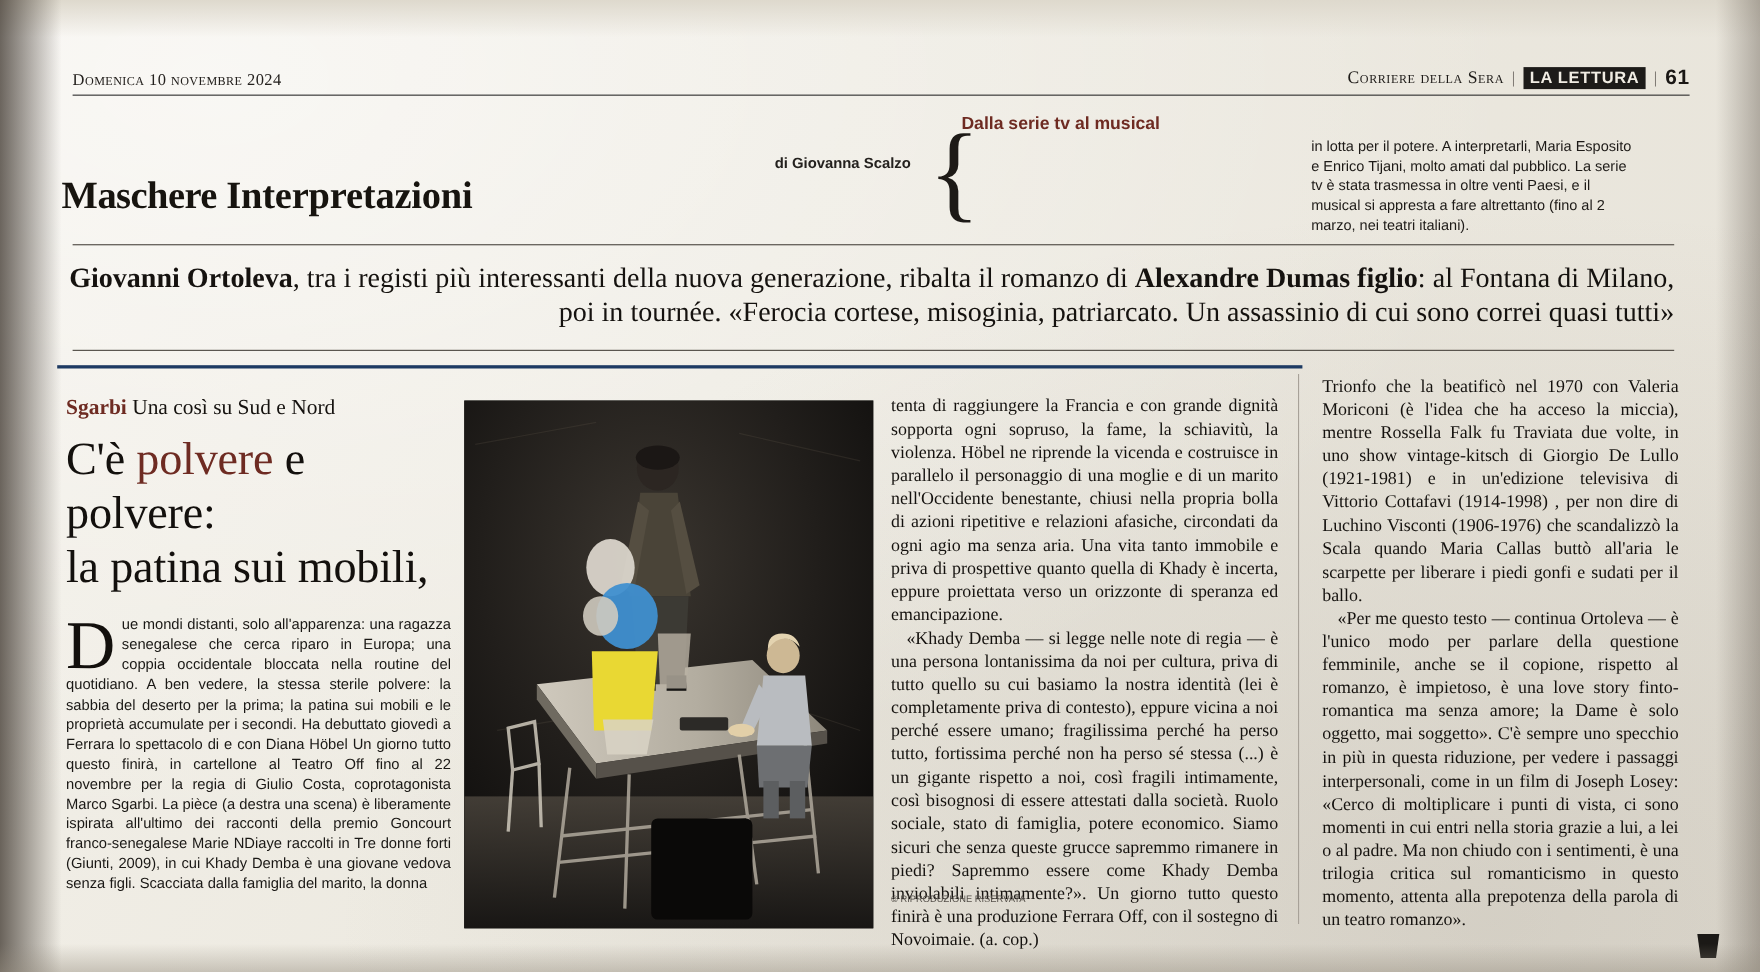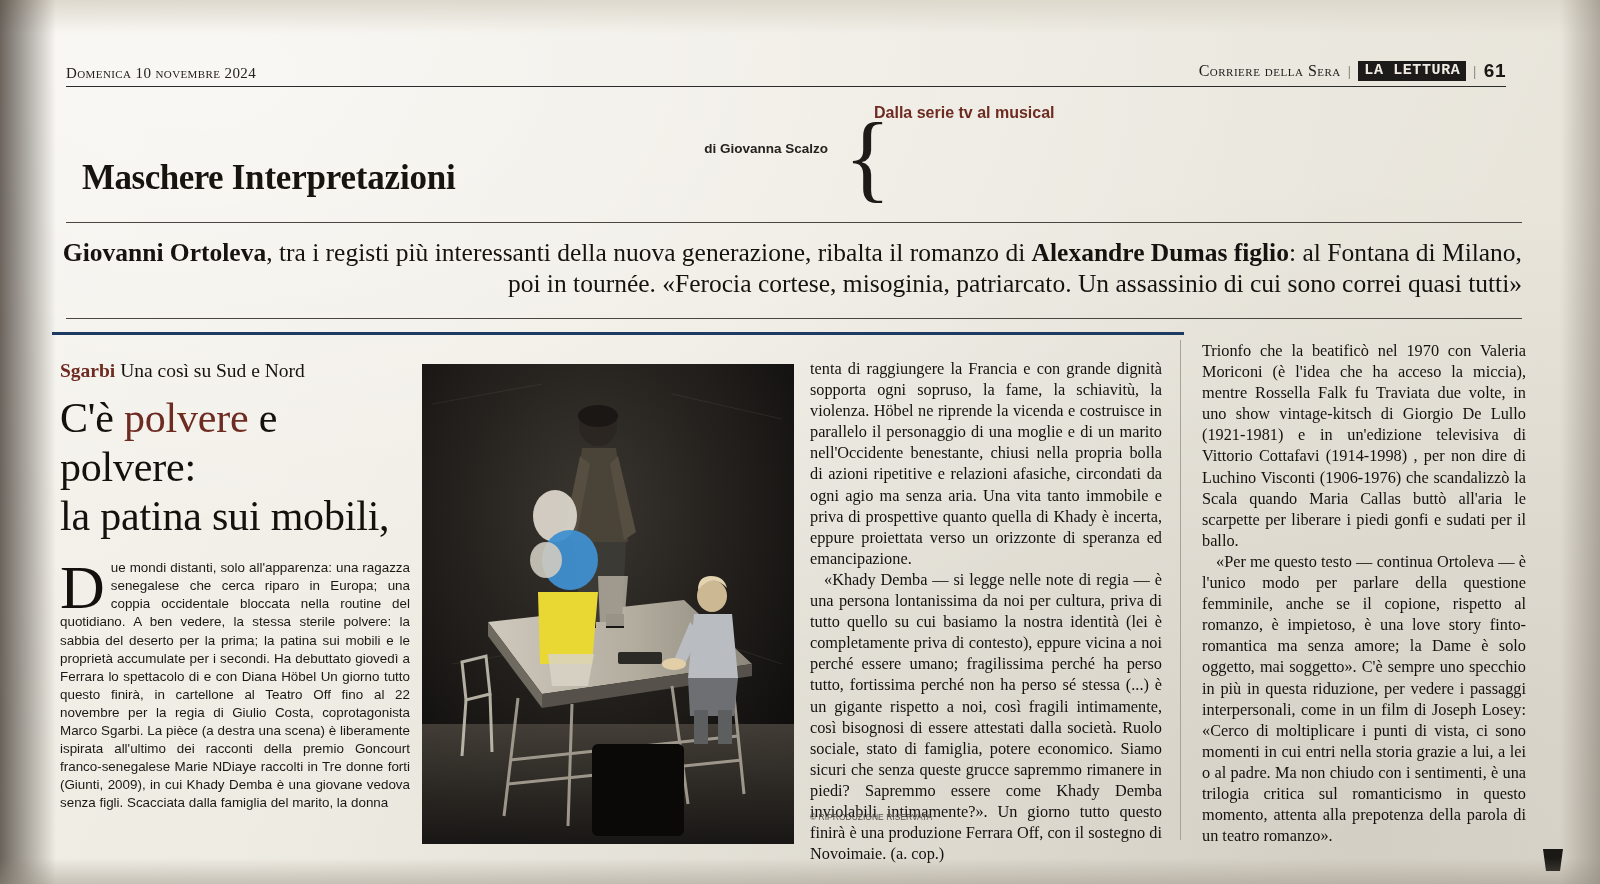--- a/index.html
+++ b/index.html
@@ -48,21 +48,21 @@
   .dark-right {
     position: absolute;
     right: 0; top: 0; width: 40px; height: 884px;
     background: linear-gradient(270deg, rgba(70,60,50,0.35), rgba(70,60,50,0));
     pointer-events: none;
   }
 
   
   .masthead {
     position: absolute;
-    left: 66px; top: 60px; right: 94px;
+    left: 66px; top: 60px; right: 64px;
     display: flex;
     justify-content: space-between;
     align-items: flex-end;
     border-bottom: 1.5px solid #2b2b2b;
     padding-bottom: 4px;
   }
   .date-line {
     font-family: "Liberation Serif", serif;
     font-variant: small-caps;
     font-size: 15px;
@@ -74,39 +74,39 @@
     align-items: center;
     gap: 7px;
     font-variant: small-caps;
     font-size: 16px;
     letter-spacing: 0.5px;
     color: #1e1b18;
   }
   .lalettura {
     background: #1d1b19;
     color: #f0ece3;
-    font-family: Liberation Mono, monospace;
+    font-family: Liberation Sans, sans-serif;
     font-weight: bold;
     font-variant: small-caps;
     font-size: 15px;
     padding: 1px 6px 2px 6px;
     letter-spacing: 0.6px;
   }
   .pagenum {
     font-family: "Liberation Sans", sans-serif;
     font-weight: bold;
     font-size: 19px;
     color: #1a1715;
   }
   .vbar { color:#6a6560; font-size: 15px; }
 
   
   .section-title {
     position: absolute;
-    left: 82px; top: 158px;
+    left: 56px; top: 158px;
     font-family: "Liberation Serif", serif;
     font-weight: bold;
     font-size: 35px;
     color: #17140f;
     letter-spacing: -0.2px;
   }
   .section-title .w1 { letter-spacing: -0.5px; }
 
   .rubric {
     position: absolute;
@@ -314,20 +314,21 @@
     <div class="r-by">di Giovanna Scalzo</div>
   </div>
   <div class="brace">{</div>
 
   <div class="summary">
     <div class="summary-col">
       <div class="s-head">Dalla serie tv al musical</div>
     </div>
     <div class="summary-col">
       <div class="spacer-head"></div>
+      <p>in lotta per il potere. A interpretarli, Maria Esposito e Enrico Tijani, molto amati dal pubblico. La serie tv è stata trasmessa in oltre venti Paesi, e il musical si appresta a fare altrettanto (fino al 2 marzo, nei teatri italiani).</p>
     </div>
   </div>
 
   <div class="rule-wide" id="rule1"></div>
 
   <div class="standfirst">
     <b>Giovanni Ortoleva</b><span>, tra i registi più interessanti della nuova generazione, ribalta il romanzo di </span><b>Alexandre Dumas figlio</b><span>:</span>
     <span>al Fontana di Milano, poi in tournée. «Ferocia cortese, misoginia, patriarcato. Un assassinio di cui sono correi quasi tutti»</span>
   </div>
 

